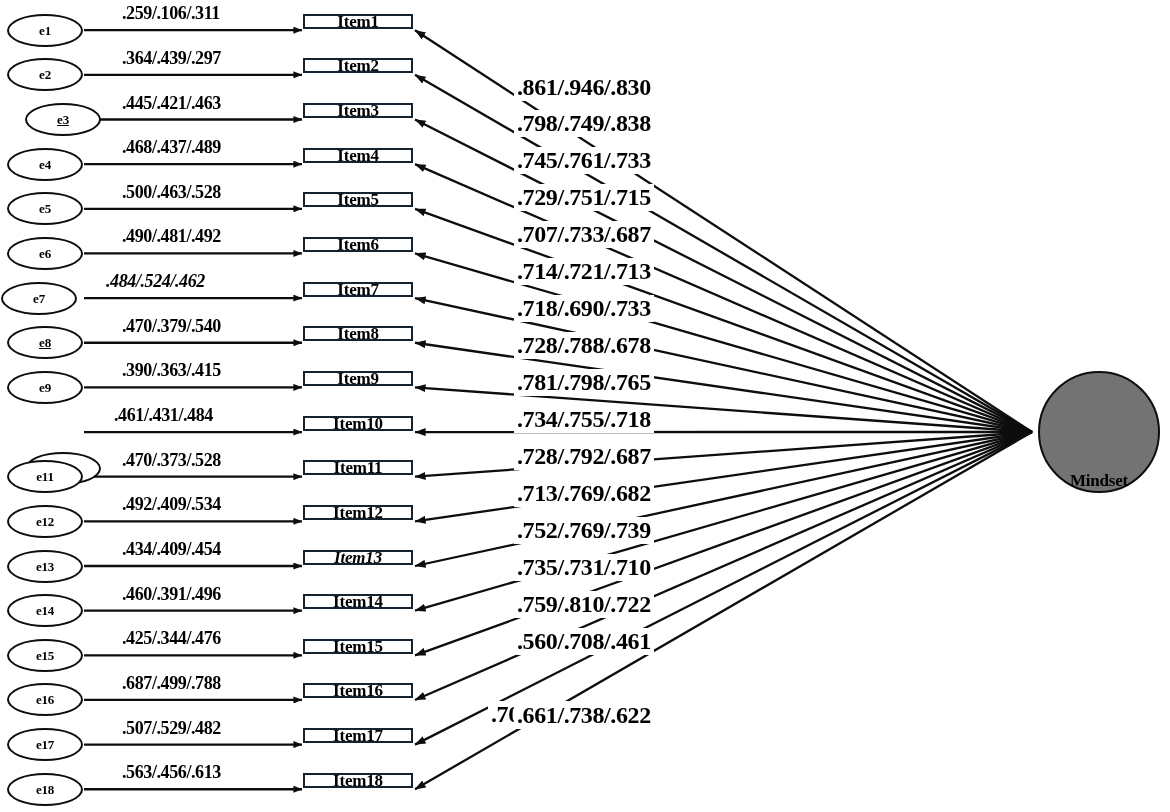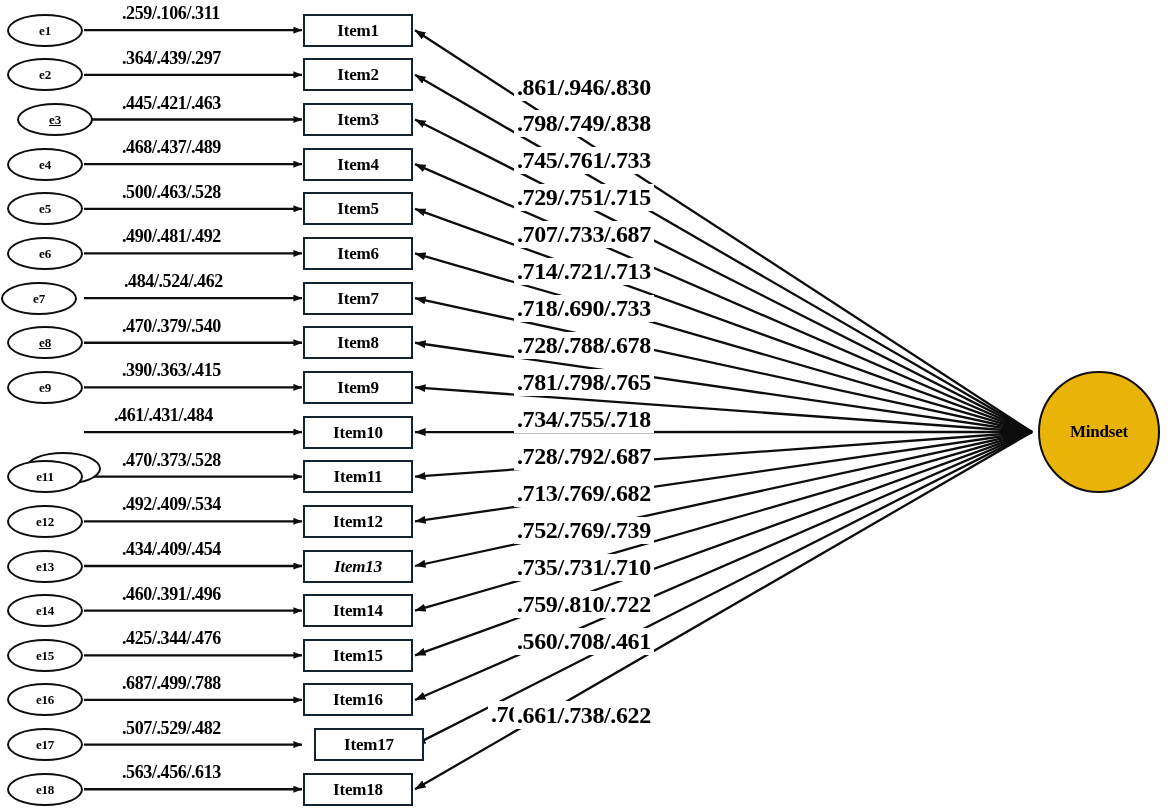--- a/index.html
+++ b/index.html
@@ -49,21 +49,21 @@
     font-weight: bold;
     color: #000000;
     letter-spacing: -0.2px;
     line-height: 1;
   }
 
   
   .item-node {
     position: absolute;
     width: 110px;
-    height: 33px;
+    height: 15px;
     border: 2.4px solid #15222f;
     background: #ffffff;
     box-sizing: border-box;
     display: flex;
     align-items: center;
     justify-content: center;
   }
   .item-label {
     font-size: 17px;
     font-weight: bold;
@@ -72,24 +72,24 @@
     line-height: 1;
   }
 
   
   .latent-node {
     position: absolute;
     width: 122px;
     height: 122px;
     border: 2.2px solid #0d0d0d;
     border-radius: 50%;
-    background: #eab308;
+    background: #737373;
     box-sizing: border-box;
     display: flex;
-    align-items: center;
+    align-items: flex-end;
     justify-content: center;
   }
   .latent-label {
     font-size: 17px;
     font-weight: bold;
     color: #000000;
     letter-spacing: -0.2px;
   }
 
   
@@ -180,21 +180,21 @@
       <div class="err-coef" style="left: 122px; top: 4.2px;">.259/.106/.311</div>
       <div class="load-coef" style="left: 514px; top: 73.5px;">.861/.946/.830</div>
       <div class="err-node" style="left: 7px; top: 58.35px;">
         <span class="err-label">e2</span>
       </div>
       <div class="item-node" style="left: 303px; top: 58.35px;">
         <span class="item-label">Item2</span>
       </div>
       <div class="err-coef" style="left: 122px; top: 48.85px;">.364/.439/.297</div>
       <div class="load-coef" style="left: 514px; top: 110.45px;">.798/.749/.838</div>
-      <div class="err-node" style="left: 17px; top: 103px; text-decoration: underline;">
+      <div class="err-node" style="left: 25px; top: 103px; text-decoration: underline;">
         <span class="err-label">e3</span>
       </div>
       <div class="item-node" style="left: 303px; top: 103px;">
         <span class="item-label">Item3</span>
       </div>
       <div class="err-coef" style="left: 122px; top: 93.5px;">.445/.421/.463</div>
       <div class="load-coef" style="left: 514px; top: 147.4px;">.745/.761/.733</div>
       <div class="err-node" style="left: 7px; top: 147.65px;">
         <span class="err-label">e4</span>
       </div>
@@ -218,21 +218,21 @@
         <span class="item-label">Item6</span>
       </div>
       <div class="err-coef" style="left: 122px; top: 227.45px;">.490/.481/.492</div>
       <div class="load-coef" style="left: 514px; top: 258.25px;">.714/.721/.713</div>
       <div class="err-node" style="left: 1px; top: 281.6px;">
         <span class="err-label">e7</span>
       </div>
       <div class="item-node" style="left: 303px; top: 281.6px; align-items: center;">
         <span class="item-label">Item7</span>
       </div>
-      <div class="err-coef" style="left: 124px; top: 272.1px;">.484/.524/.462</div>
+      <div class="err-coef" style="left: 106px; top: 272.1px; font-style: italic;">.484/.524/.462</div>
       <div class="load-coef" style="left: 514px; top: 295.2px;">.718/.690/.733</div>
       <div class="err-node" style="left: 7px; top: 326.25px; text-decoration: underline;">
         <span class="err-label">e8</span>
       </div>
       <div class="item-node" style="left: 303px; top: 326.25px;">
         <span class="item-label">Item8</span>
       </div>
       <div class="err-coef" style="left: 122px; top: 316.75px;">.470/.379/.540</div>
       <div class="load-coef" style="left: 514px; top: 332.15px;">.728/.788/.678</div>
       <div class="err-node" style="left: 7px; top: 370.9px;">
@@ -295,21 +295,21 @@
         <span class="err-label">e16</span>
       </div>
       <div class="item-node" style="left: 303px; top: 683.45px;">
         <span class="item-label">Item16</span>
       </div>
       <div class="err-coef" style="left: 122px; top: 673.95px;">.687/.499/.788</div>
       <div class="load-coef" style="left: 514px; top: 627.75px;">.560/.708/.461</div>
       <div class="err-node" style="left: 7px; top: 728.1px;">
         <span class="err-label">e17</span>
       </div>
-      <div class="item-node" style="left: 314px; top: 728.1px; text-align: center;">
+      <div class="item-node" style="left: 303px; top: 728.1px; text-align: center;">
         <span class="item-label">Item17</span>
       </div>
       <div class="err-coef" style="left: 122px; top: 718.6px;">.507/.529/.482</div>
       <div class="load-coef" style="left: 488px; top: 664.7px; margin-top: 36px;">.702/.687/.720</div>
       <div class="err-node" style="left: 7px; top: 772.75px;">
         <span class="err-label">e18</span>
       </div>
       <div class="item-node" style="left: 303px; top: 772.75px;">
         <span class="item-label">Item18</span>
       </div>

